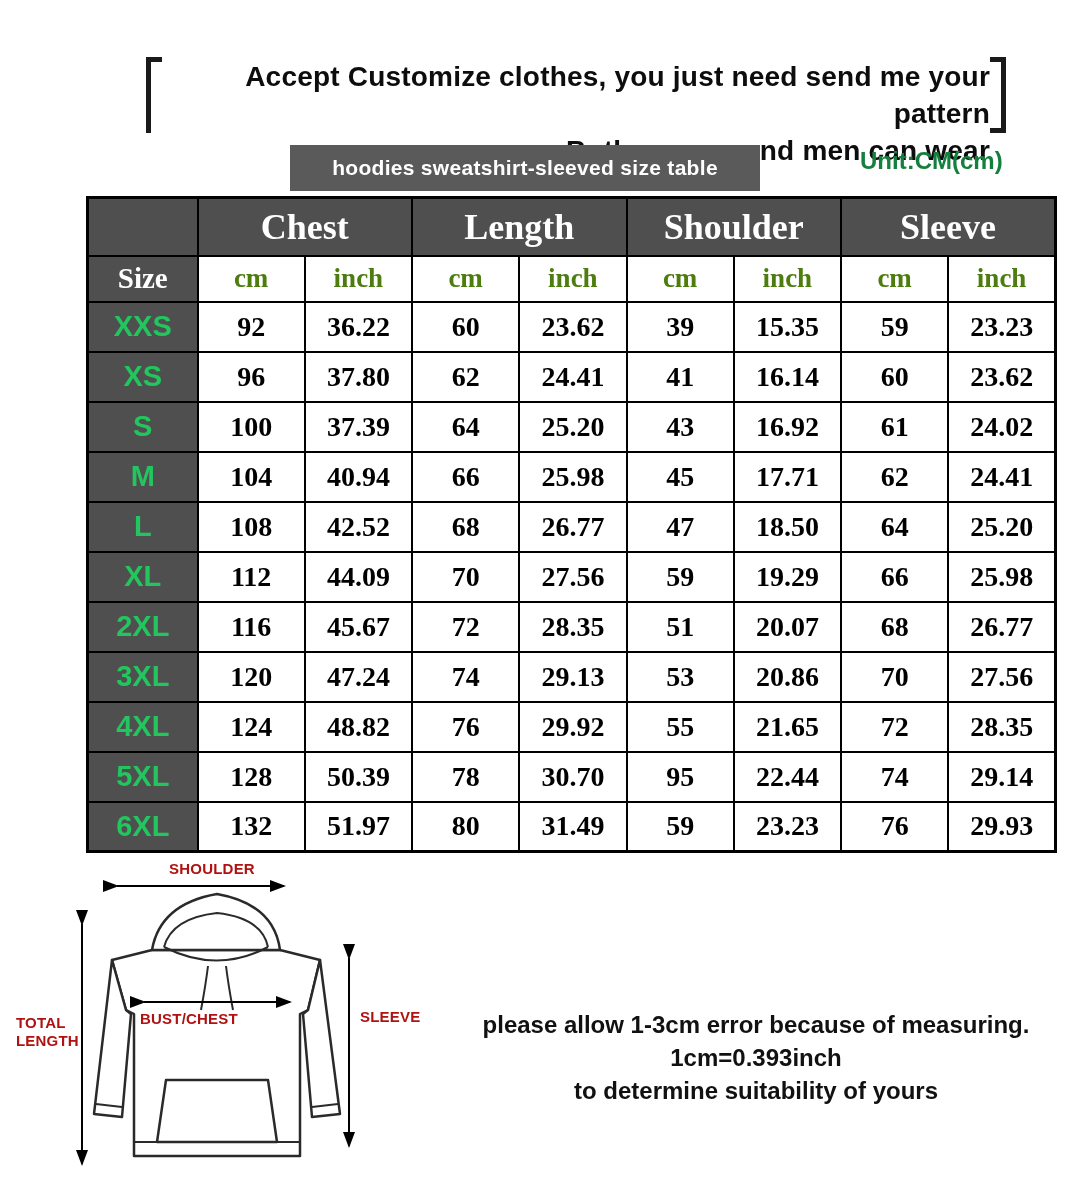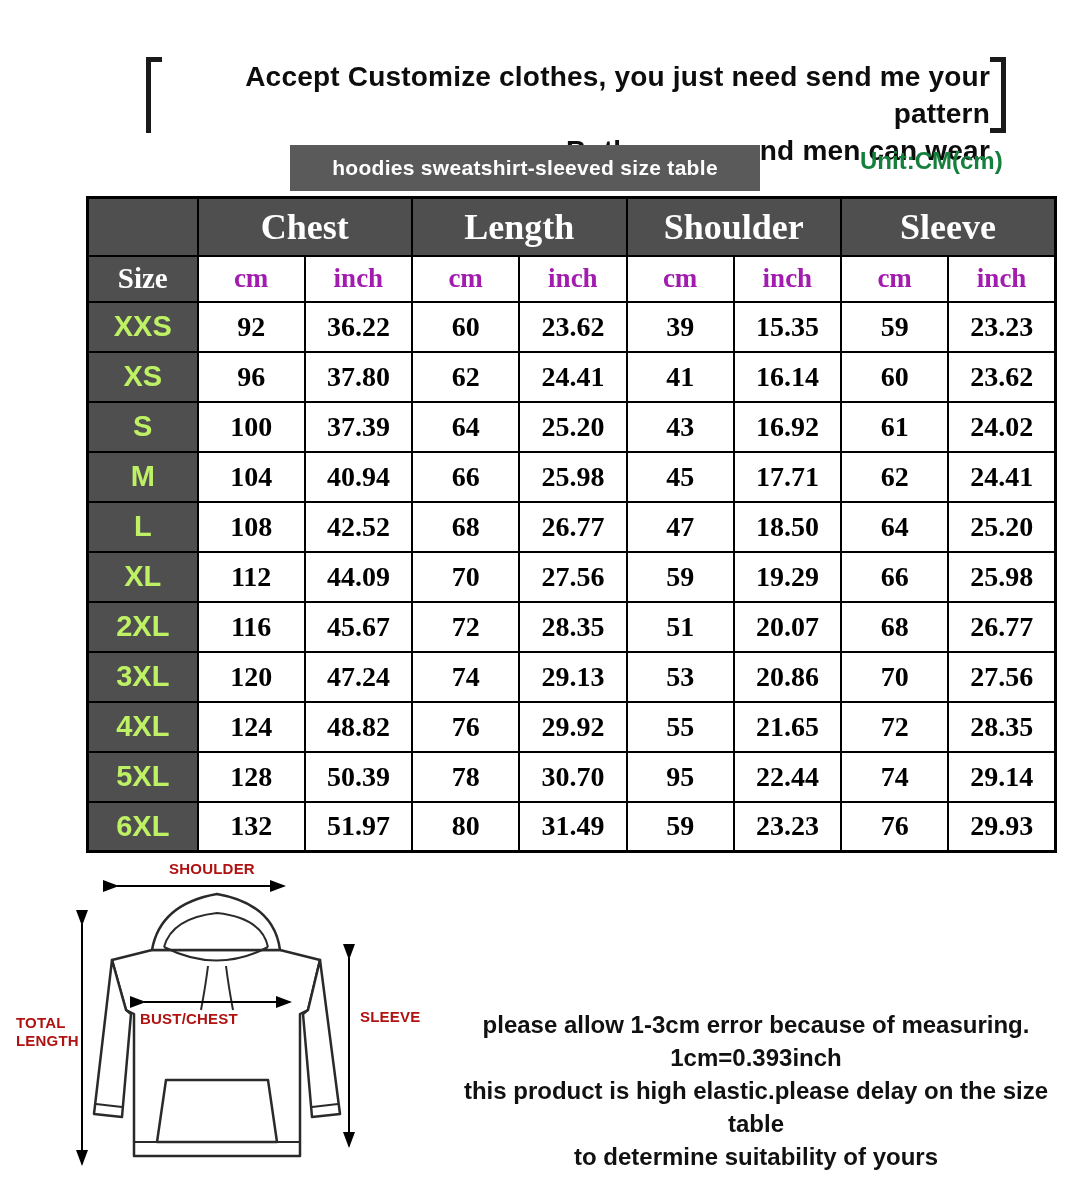--- a/index.html
+++ b/index.html
@@ -45,25 +45,25 @@
   .size-table .group {
     background:#4f4f4f; color:#fff; height:58px;
     font-family:"Liberation Serif", serif; font-weight:bold; font-size:36px;
   }
   .size-table .corner { background:#4f4f4f; height:58px; }
   .size-table .size-head {
     background:#4f4f4f; color:#fff; height:46px;
     font-family:Liberation Serif, serif; font-weight:bold; font-size:29px;
   }
   .size-table .sub {
-    background:#fff; color:#a21caf; height:46px;
+    background:#fff; color:#4d7c0f; height:46px;
     font-family:"Liberation Serif", serif; font-weight:bold; font-size:27px;
   }
   .size-table tbody th.size-cell {
-    background:#4f4f4f; color:#bef264; height:50px;
+    background:#4f4f4f; color:#22c55e; height:50px;
     font-family:"Liberation Sans", sans-serif; font-weight:bold; font-size:29px;
   }
   .size-table tbody td {
     background:#fff; color:#000; height:50px;
     font-family:"Liberation Serif", serif; font-weight:bold; font-size:28px;
   }
 
   
   .diagram { position:absolute; top:858px; left:12px; width:430px; height:336px; }
   .diagram svg { position:absolute; inset:0; }
@@ -286,15 +286,14 @@
   </svg>
   <span class="dim-label lbl-shoulder">SHOULDER</span>
   <span class="dim-label lbl-total">TOTAL LENGTH</span>
   <span class="dim-label lbl-bust">BUST/CHEST</span>
   <span class="dim-label lbl-sleeve">SLEEVE</span>
 </div>
 
 <div class="notes">
   <div>please allow 1-3cm error because of measuring.</div>
   <div>1cm=0.393inch</div>
-  <div>this product is high elastic.please delay on the size table</div>
   <div>to determine suitability of yours</div>
 </div>
 
 </body></html>

